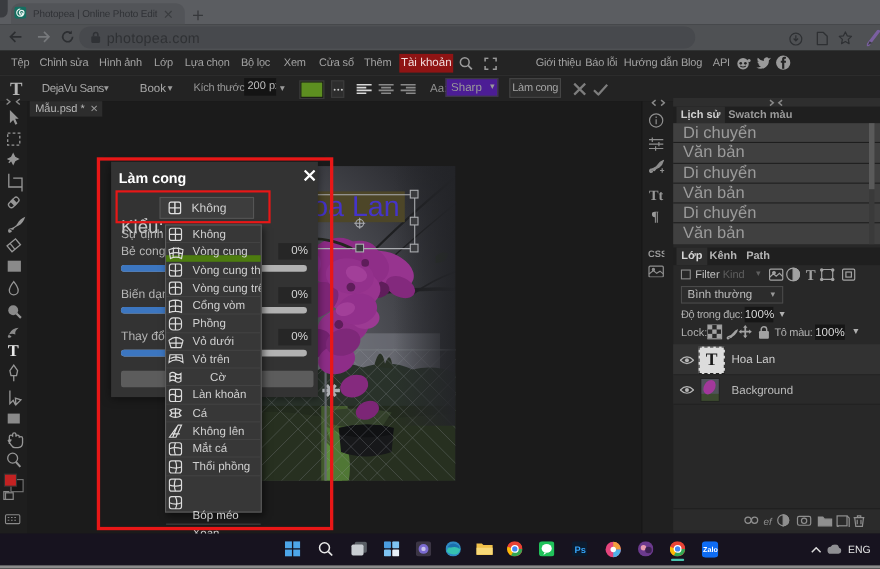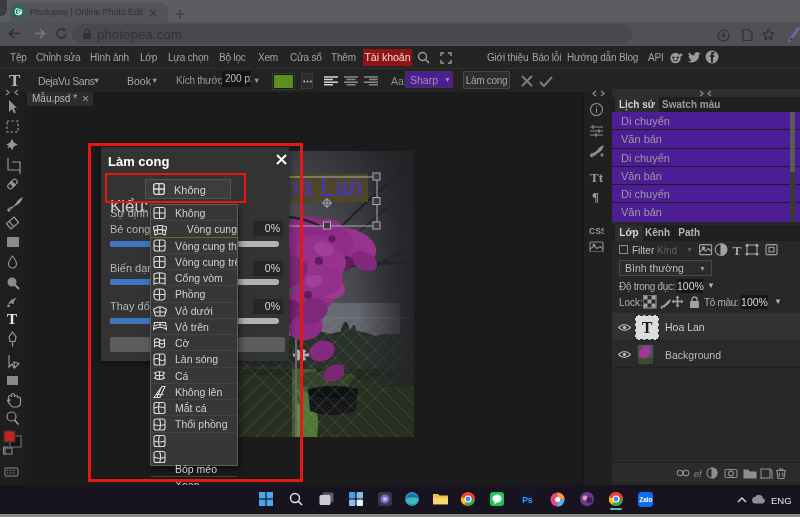--- a/index.html
+++ b/index.html
@@ -302,29 +302,29 @@
 <div class="a" style="left:110px;top:279px;width:86px;height:6px;background:#3c76c0;border-radius:3px;"></div>
 <div class="a" style="left:110px;top:300px;font-size:11px;color:#b5b5b5;">Thay đổi chiều dọc:</div>
 <div class="a" style="left:253px;top:299px;width:30px;height:15px;background:#262626;color:#d6d6d6;font-size:10.5px;line-height:15px;text-align:right;padding-right:3px;">0%</div>
 <div class="a" style="left:110px;top:318px;width:169px;height:6px;background:#b2b2b2;border-radius:3px;"></div>
 <div class="a" style="left:110px;top:318px;width:86px;height:6px;background:#3c76c0;border-radius:3px;"></div>
 <div class="a" style="left:110px;top:337px;width:175px;height:15px;background:#5c5c5c;border-radius:2px;"></div>
 
 <div class="a" style="left:150px;top:204px;width:88px;height:262px;background:#373737;border:1px solid #5c5c5c;box-shadow:2px 3px 6px rgba(0,0,0,.5);"></div>
 <div class="a" style="left:151px;top:205px;width:86px;height:260px;font-size:10.5px;color:#cfcfcf;">
 <div style="height:16.25px;line-height:16.25px;padding-left:24px;border-bottom:1px solid #424242;">Không</div>
-<div style="height:16.25px;line-height:16.25px;padding-left:24px;border-bottom:1px solid #4d7c0f;text-align:right;">Vòng cung</div>
+<div style="height:16.25px;line-height:16.25px;padding-left:24px;border-bottom:6px solid #4d7c0f;">Vòng cung</div>
 <div style="height:16.25px;line-height:16.25px;padding-left:24px;border-bottom:1px solid #424242;white-space:nowrap;overflow:hidden;">Vòng cung th</div>
 <div style="height:16.25px;line-height:16.25px;padding-left:24px;border-bottom:1px solid #424242;white-space:nowrap;overflow:hidden;">Vòng cung trê</div>
 <div style="height:16.25px;line-height:16.25px;padding-left:24px;border-bottom:1px solid #424242;">Cổng vòm</div>
 <div style="height:16.25px;line-height:16.25px;padding-left:24px;border-bottom:1px solid #424242;">Phồng</div>
 <div style="height:16.25px;line-height:16.25px;padding-left:24px;border-bottom:1px solid #424242;">Vỏ dưới</div>
 <div style="height:16.25px;line-height:16.25px;padding-left:24px;border-bottom:1px solid #424242;">Vỏ trên</div>
-<div style="height:16.25px;line-height:16.25px;padding-left:24px;border-bottom:1px solid #424242;">Cờ</div>
-<div style="height:16.25px;line-height:16.25px;padding-left:24px;border-bottom:1px solid #424242;">Làn sóng</div>
+<div style="height:16.25px;line-height:16.25px;padding-left:40px;border-bottom:1px solid #424242;">Cờ</div>
+<div style="height:16.25px;line-height:16.25px;padding-left:24px;border-bottom:1px solid #424242;">Làn khoản</div>
 <div style="height:16.25px;line-height:16.25px;padding-left:24px;border-bottom:1px solid #424242;">Cá</div>
 <div style="height:16.25px;line-height:16.25px;padding-left:24px;border-bottom:1px solid #424242;">Không lên</div>
 <div style="height:16.25px;line-height:16.25px;padding-left:24px;border-bottom:1px solid #424242;">Mắt cá</div>
 <div style="height:16.25px;line-height:16.25px;padding-left:24px;border-bottom:1px solid #424242;">Thổi phồng</div>
 <div style="height:16.25px;line-height:16.25px;padding-left:24px;border-bottom:1px solid #424242;margin-top:28px;">Bóp méo</div>
 <div style="height:16.25px;line-height:16.25px;padding-left:24px;">Xoắn</div>
 </div>
 <svg class="a" style="left:153px;top:205px;" width="14" height="260" viewBox="0 0 14 260">
 <g fill="none" stroke="#dcdcdc" stroke-width="1.1">
 <g transform="translate(1,2.5)">
@@ -416,21 +416,21 @@
 <div class="a" style="left:612px;top:92px;width:188px;height:393px;background:#282828;"></div>
 <div class="a" style="left:612px;top:89px;width:188px;height:8px;background:#2e2e2e;"></div>
 <svg class="a" style="left:699px;top:90px;" width="13" height="7" viewBox="0 0 13 7">
     <path d="M1 1 L4 3.5 L1 6 M12 1 L9 3.5 L12 6" stroke="#888" stroke-width="1.3" fill="none"></path>
   </svg>
 
 <div class="a" style="left:612px;top:97px;width:188px;height:15px;background:#1f1f1f;"></div>
 <div class="a" style="left:615px;top:97px;width:44px;height:15px;background:#2e2e2e;color:#d0d0d0;font-size:10px;font-weight:bold;text-align:center;line-height:15px;">Lịch sử</div>
 <div class="a" style="left:662px;top:97px;width:62px;height:15px;color:#9a9a9a;font-size:10px;font-weight:bold;line-height:15px;">Swatch màu</div>
 
-<div class="a" style="left:612px;top:112px;width:188px;height:110px;background:#4c1d95;font-size:11px;color:#9b9b9b;">
+<div class="a" style="left:612px;top:112px;width:188px;height:110px;background:#404040;font-size:15px;color:#9b9b9b;">
 <div style="height:18.3px;line-height:18.3px;padding-left:9px;border-bottom:1px solid #1e1e1e;">Di chuyển</div>
 <div style="height:18.3px;line-height:18.3px;padding-left:9px;border-bottom:1px solid #1e1e1e;">Văn bản</div>
 <div style="height:18.3px;line-height:18.3px;padding-left:9px;border-bottom:1px solid #1e1e1e;">Di chuyển</div>
 <div style="height:18.3px;line-height:18.3px;padding-left:9px;border-bottom:1px solid #1e1e1e;">Văn bản</div>
 <div style="height:18.3px;line-height:18.3px;padding-left:9px;border-bottom:1px solid #1e1e1e;">Di chuyển</div>
 <div style="height:18.3px;line-height:18.3px;padding-left:9px;">Văn bản</div>
 </div>
 <div class="a" style="left:790px;top:112px;width:5px;height:110px;background:#3a3a3a;"></div>
 <div class="a" style="left:790px;top:112px;width:5px;height:60px;background:#5a5a5a;"></div>
 

